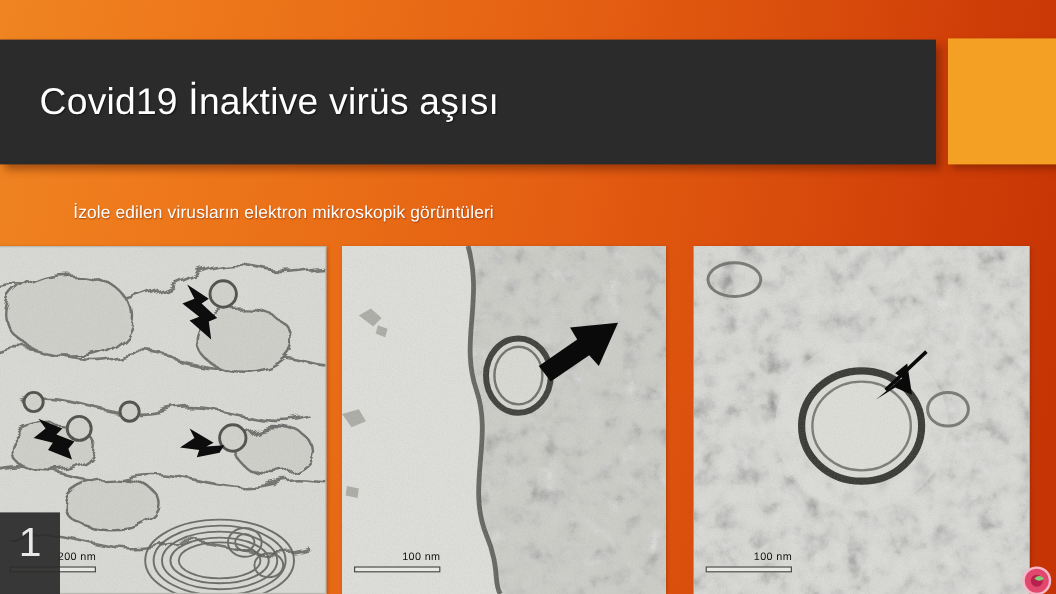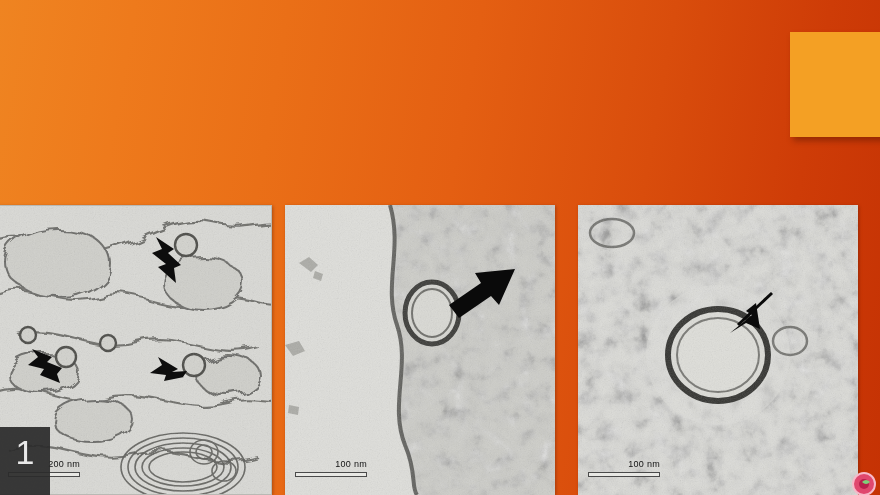--- a/index.html
+++ b/index.html
@@ -133,23 +133,27 @@
     bottom: 0px;
     width: 30px;
     height: 30px;
   }
 </style>
 </head>
 <body>
 
 <div id="slide">
 
+  <div id="title-bar">
+    <div id="title-text">Covid19 İnaktive virüs aşısı</div>
+  </div>
 
   <div id="accent-block"></div>
 
+  <div id="subtitle">İzole edilen virusların elektron mikroskopik görüntüleri</div>
 
   <div class="micrograph" id="img1">
     <svg class="emsvg" viewBox="0 0 274 290" preserveAspectRatio="none">
       <defs>
         <filter id="gr1" x="0" y="0" width="100%" height="100%">
           <feTurbulence type="fractalNoise" baseFrequency="0.85" numOctaves="4" seed="7"></feTurbulence>
           <feColorMatrix type="saturate" values="0"></feColorMatrix>
           <feComponentTransfer>
               <feFuncA type="linear" slope="0.35"></feFuncA>
             </feComponentTransfer>

